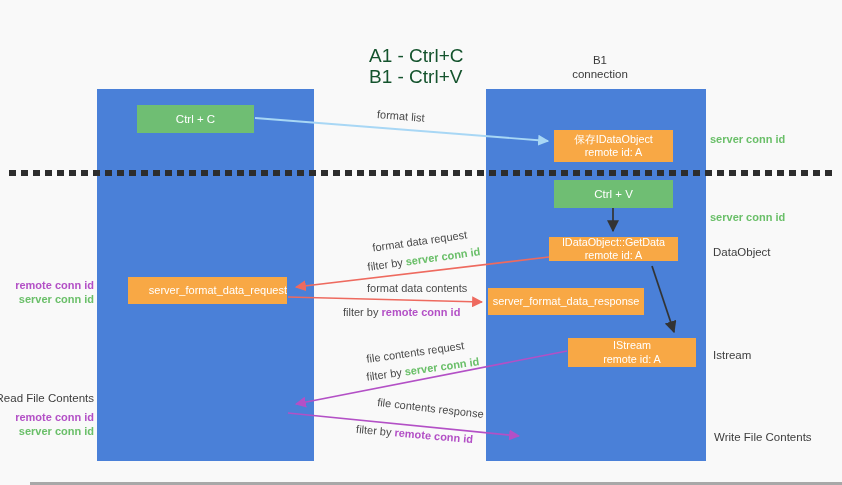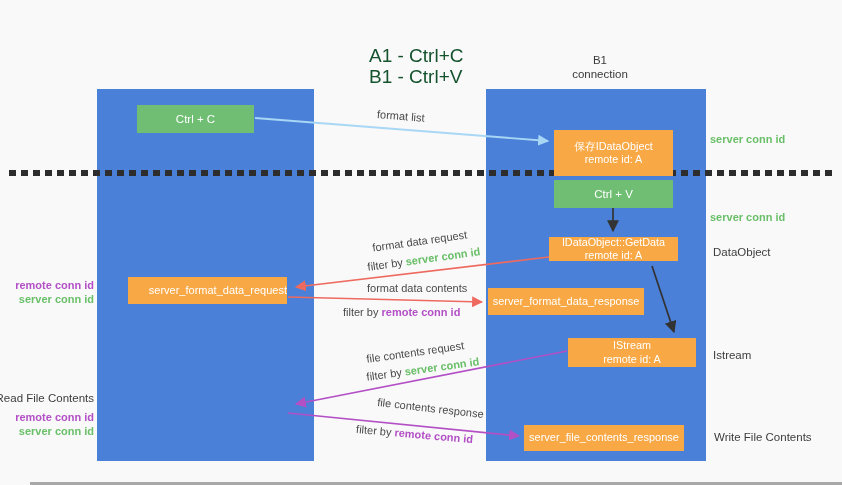--- a/index.html
+++ b/index.html
@@ -95,21 +95,21 @@
     <line x1="288" y1="297" x2="482" y2="302" stroke="#ee6a5f" stroke-width="1.6" marker-end="url(#mk-red)"></line>
     <line x1="652" y1="266" x2="674" y2="332" stroke="#333333" stroke-width="1.7" marker-end="url(#mk-black)"></line>
     <line x1="567" y1="351" x2="296" y2="404" stroke="#b350c6" stroke-width="1.6" marker-end="url(#mk-purple)"></line>
     <line x1="288" y1="413" x2="519" y2="436" stroke="#b350c6" stroke-width="1.6" marker-end="url(#mk-purple)"></line>
   </svg>
 
   <div class="node green" style="left:137px;top:105px;width:117px;height:28px;">
     <span>Ctrl + C</span>
   </div>
 
-  <div class="node orange two-line" style="left:554px;top:130px;width:119px;height:46px;">
+  <div class="node orange two-line" style="left:554px;top:130px;width:119px;height:32px;">
     <span>保存IDataObject</span>
     <span>remote id: A</span>
   </div>
 
   <div class="node green" style="left:554px;top:180px;width:119px;height:28px;">
     <span>Ctrl + V</span>
   </div>
 
   <div class="node orange two-line" style="left:549px;top:237px;width:129px;height:24px;">
     <span>IDataObject::GetData</span>
@@ -123,23 +123,20 @@
   <div class="node orange" style="left:488px;top:288px;width:156px;height:27px;">
     <span>server_format_data_response</span>
   </div>
 
   <div class="node orange two-line" style="left:568px;top:338px;width:128px;height:29px;">
     <span>IStream</span>
     <span>remote id: A</span>
   </div>
 
 
-  <div class="node orange" style="left:524px;top:425px;width:160px;height:26px;">
-    <span>server_file_contents_response</span>
-  </div>
 
   <div class="lbl rot-dn1" style="left:377px;top:110px;">format list</div>
 
   <div class="lbl rot-up" style="left:372px;top:235px;">format data request</div>
   <div class="lbl rot-up" style="left:367px;top:253px;">
     <span>filter by </span><span class="g">server conn id</span>
   </div>
 
   <div class="lbl" style="left:367px;top:282px;">format data contents</div>
   <div class="lbl" style="left:343px;top:306px;">

